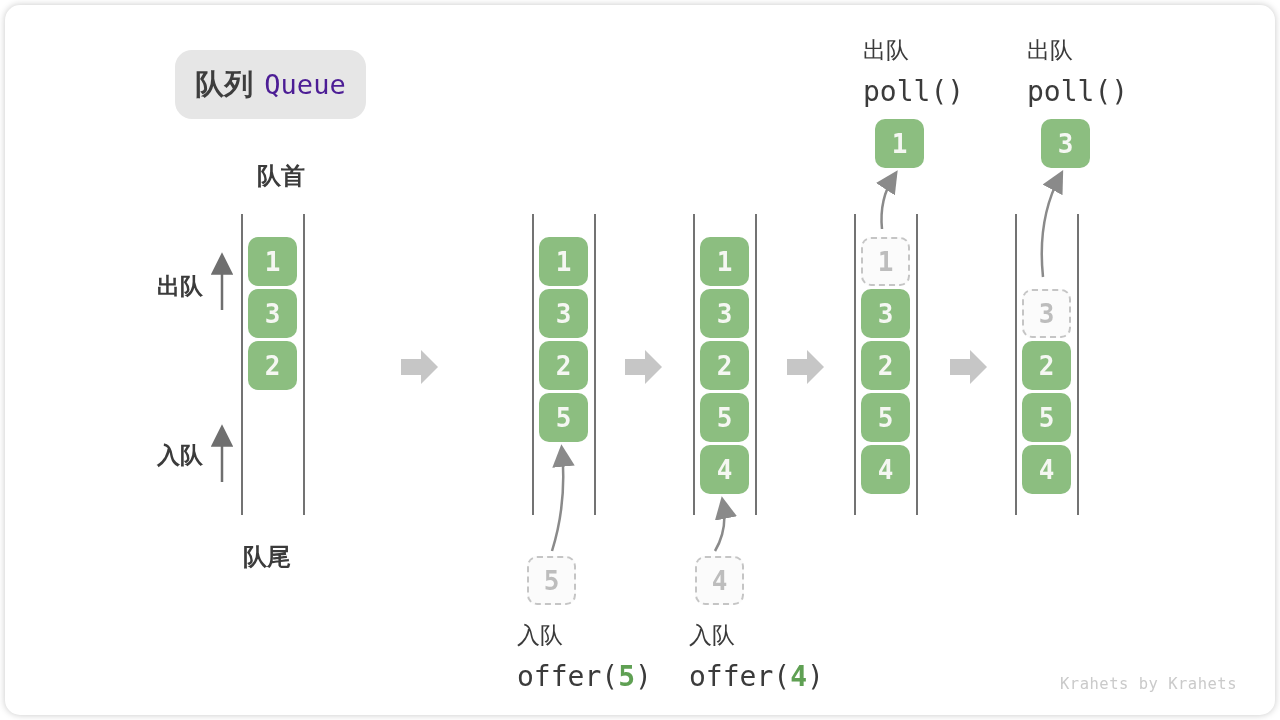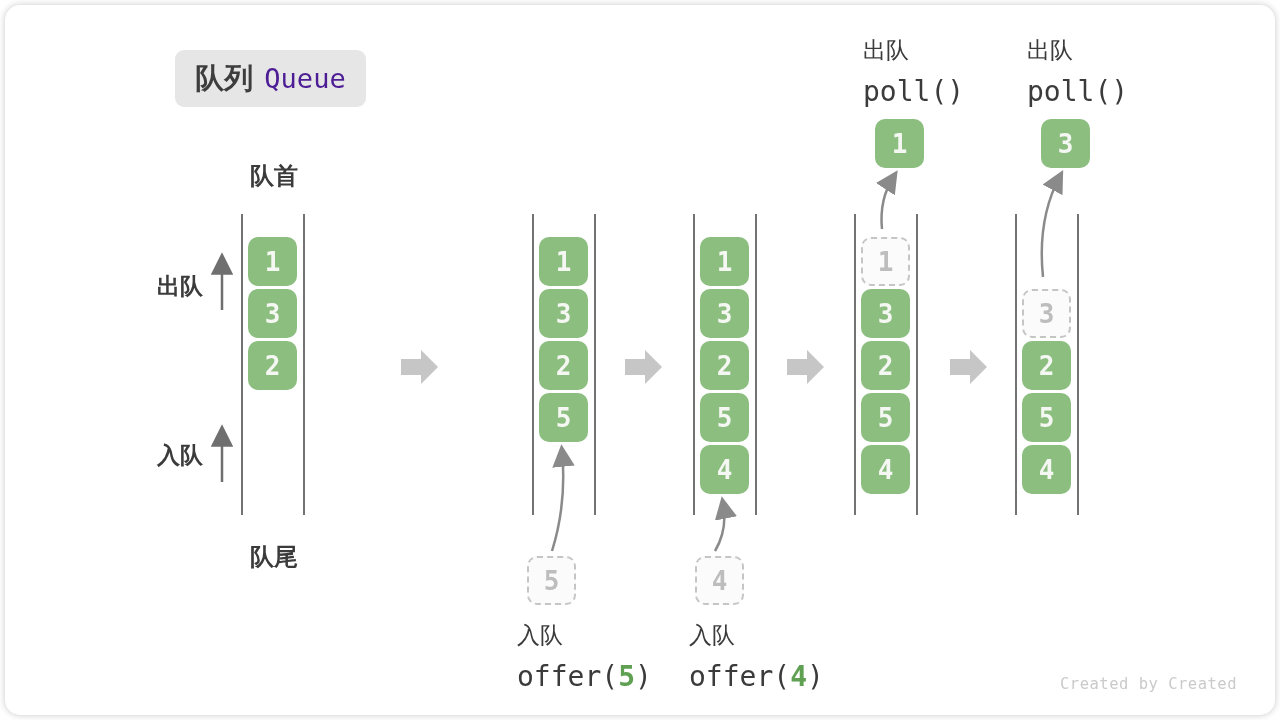--- a/index.html
+++ b/index.html
@@ -9,29 +9,29 @@
     --label-dark:#3b3b3b; --code-green:#5fa053;
     --title-bg:#e6e6e6; --watermark:#cacaca;
   }
   html,body{margin:0;padding:0;background:#fff;width:1280px;height:720px;overflow:hidden;}
   .card{
     position:relative;width:1270px;height:710px;margin:5px;
     background:#fff;border-radius:15px;box-shadow:0 0 7px rgba(0,0,0,.22);
     font-family:"Liberation Sans",sans-serif;
   }
   .title-box{
-    position:absolute;left:170px;top:45px;width:191px;height:57px;
-    background:var(--title-bg);border-radius:9px;
+    position:absolute;left:170px;top:45px;width:191px;height:69px;
+    background:var(--title-bg);border-radius:17px;
     display:flex;align-items:center;justify-content:center;gap:11px;
   }
   .title-zh{font-weight:700;font-size:29px;color:#3d3d3d;}
   .title-en{font-family:"DejaVu Sans Mono",monospace;font-size:27px;color:#4c1d95;}
   .side-lbl{position:absolute;color:var(--label-dark);font-weight:700;font-size:23px;white-space:nowrap;}
-  .head-lbl{left:238px;top:155px;width:62px;text-align:center;font-size:24px;font-family:Liberation Serif, serif;}
-  .tail-lbl{left:238px;top:536px;width:62px;text-align:center;font-size:24px;}
+  .head-lbl{left:238px;top:155px;width:62px;text-align:right;font-size:24px;font-family:Liberation Serif, serif;}
+  .tail-lbl{left:238px;top:536px;width:62px;font-size:24px;}
   .deq-lbl{left:152px;top:266px;}
   .enq-lbl{left:152px;top:435px;}
   .wall{position:absolute;width:2px;background:var(--wall);}
   .cell{
     position:absolute;width:49px;height:49px;border-radius:10px;
     background:var(--green);color:var(--green-text);
     display:flex;align-items:center;justify-content:center;
     font-family:"DejaVu Sans Mono",monospace;font-weight:700;font-size:26px;
   }
   .cell.dashed{
@@ -123,14 +123,14 @@
       <div class="wall" style="left: 1010px; top: 209px; height: 301px;"></div>
       <div class="wall" style="left: 1072px; top: 209px; height: 301px;"></div>
       <div class="cell dashed" style="left: 1017px; top: 284px;">3</div>
       <div class="cell" style="left: 1017px; top: 336px;">2</div>
       <div class="cell" style="left: 1017px; top: 388px;">5</div>
       <div class="cell" style="left: 1017px; top: 440px;">4</div>
       <div class="cell" style="left: 1036px; top: 114px;">3</div>
       <div class="op" style="left: 1022px; top: 30px;"><span class="zh">出队</span><span class="code">poll()</span></div>
     </div>
 
-  <div class="watermark">Created by Created</div>
+  <div class="watermark">Krahets by Krahets</div>
 </div>
 
 </body></html>

